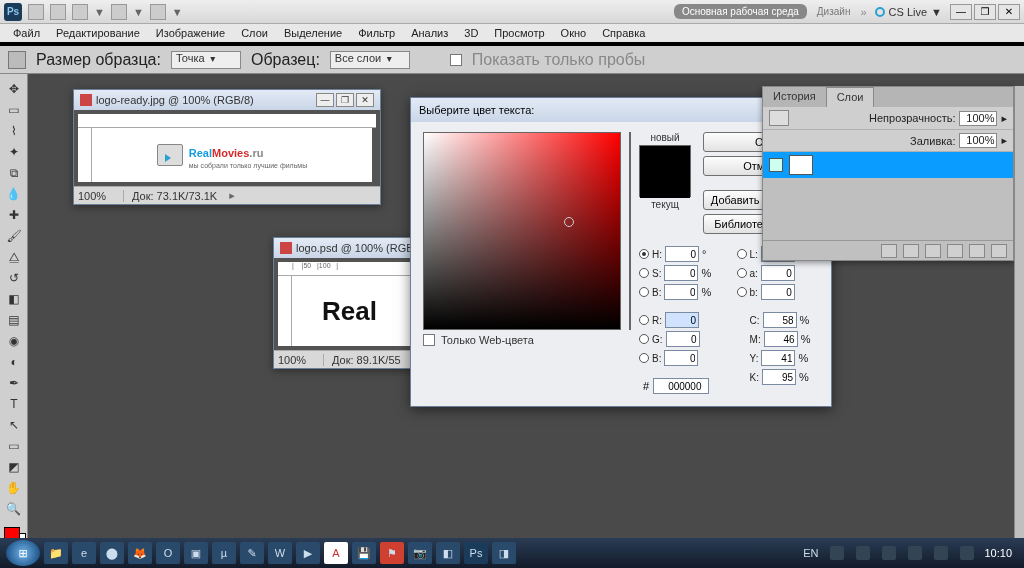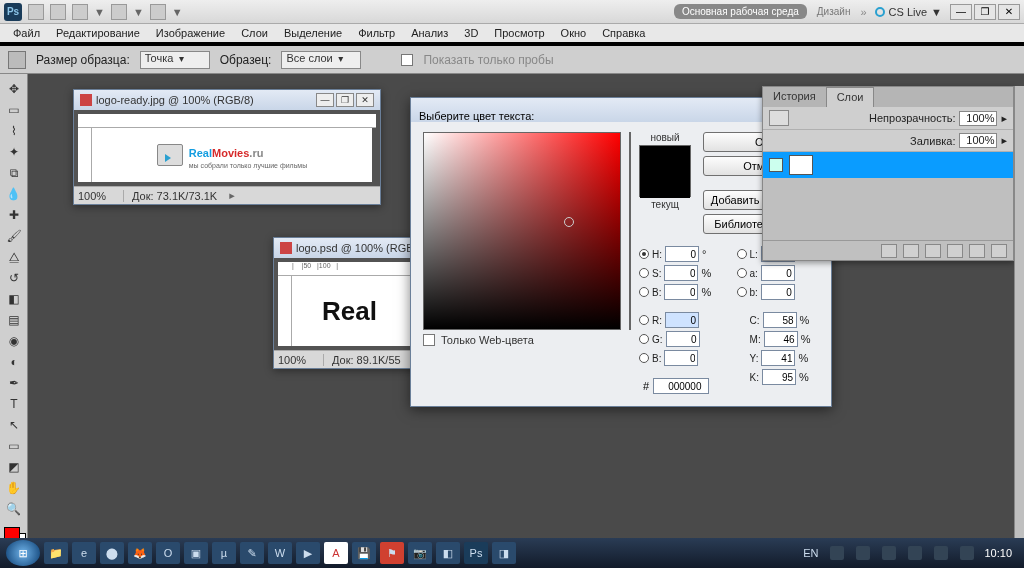--- a/index.html
+++ b/index.html
@@ -17,21 +17,21 @@
 .cs-dot { width:10px; height:10px; border:2px solid #2aa0d0; border-radius:50%; }
 .win-btns { display:flex; gap:2px; }
 .win-btn { width:22px; height:16px; border:1px solid #999; background:#e5e5e5; display:flex; align-items:center; justify-content:center; font-size:10px;}
 
 
 .menu-bar { height:22px; background:#e8e8e8; display:flex; align-items:center; padding:0 6px; gap:2px; border-bottom:4px solid #000000; }
 .menu-bar span { padding:2px 7px; color:#222; cursor:default; }
 
 
 .opts-bar { height:28px; background:#cfcfcf; display:flex; align-items:center; padding:0 8px; gap:10px; border-bottom:1px solid #888; color:#333; }
-.opts-bar .lbl { font-size:12px; color:#222;}
+.opts-bar .lbl { font-size:16px; color:#222;}
 .opts-bar select, .opts-bar .sel { font-size:10px; height:18px; border:1px solid #888; background:#eee; padding:0 4px; }
 .chk { width:12px; height:12px; border:1px solid #777; background:#fff; display:inline-block; vertical-align:middle;}
 
 
 .workspace { position:absolute; left:0; right:0; top:74px; bottom:30px; background:#4a4a4a; }
 
 
 .toolbox { position:absolute; left:0; top:0; bottom:0; width:28px; background:#cfcfcf; border-right:1px solid #888; padding-top:4px; }
 .toolbox .tool { width:24px; height:20px; margin:1px 2px; display:flex; align-items:center; justify-content:center; color:#333; font-size:12px; }
 .toolbox .swatches { margin-top:8px; position:relative; height:30px; }
@@ -56,21 +56,21 @@
 
 .logo-real { display:flex; align-items:center; justify-content:center; height:100%; gap:6px; }
 .clapper { width:26px; height:22px; background:#ddd; border:1px solid #888; border-radius:2px; position:relative;}
 .clapper::before { content:""; position:absolute; bottom:3px; left:7px; width:0; height:0; border-left:6px solid #2aa0d0; border-top:4px solid transparent; border-bottom:4px solid transparent;}
 .rm-text .t1 { font-size:18px; font-weight:bold; }
 .rm-text .t1 .blue{ color:#139de0;} .rm-text .t1 .red{color:#d62a2a;} .rm-text .t1 .gray{color:#888;}
 .rm-text .t2 { font-size:7px; color:#666; }
 
 
 .picker { position:absolute; background:#eceef1; border:1px solid #6a7f99; box-shadow:0 3px 12px rgba(0,0,0,.5); }
-.pk-title { height:24px; background:linear-gradient(#e3eaf5,#c9d6e8); display:flex; align-items:flex-end; padding:0 8px; color:#000; font-size:11px; }
+.pk-title { height:24px; background:linear-gradient(#e3eaf5,#c9d6e8); display:flex; align-items:center; padding:0 8px; color:#000; font-size:11px; }
 .pk-close { margin-left:auto; width:28px; height:16px; background:#d04030; color:#fff; display:flex; align-items:center; justify-content:center; border:1px solid #833; font-size:10px;}
 .pk-body { padding:10px 12px 12px; display:flex; gap:8px; }
 .pk-field { width:198px; height:198px; position:relative; background:linear-gradient(to top, #000, transparent), linear-gradient(to right,#fff,#ff0000); border:1px solid #666;}
 .pk-field .marker { position:absolute; width:10px; height:10px; border:1px solid #ccc; border-radius:50%; left:140px; top:84px; }
 .pk-hue { width:16px; height:198px; border:1px solid #666; background:linear-gradient(to bottom,#f00,#f0f,#00f,#0ff,#0f0,#ff0,#f00);}
 .pk-right { flex:1; display:flex; flex-direction:column; }
 .pk-preview-row { display:flex; gap:12px; align-items:flex-start;}
 .pk-prev { display:flex; flex-direction:column; align-items:center; }
 .pk-prev .lab { font-size:10px; color:#333; margin-bottom:2px;}
 .pk-prev .box { width:52px; height:52px; border:1px solid #666;}

